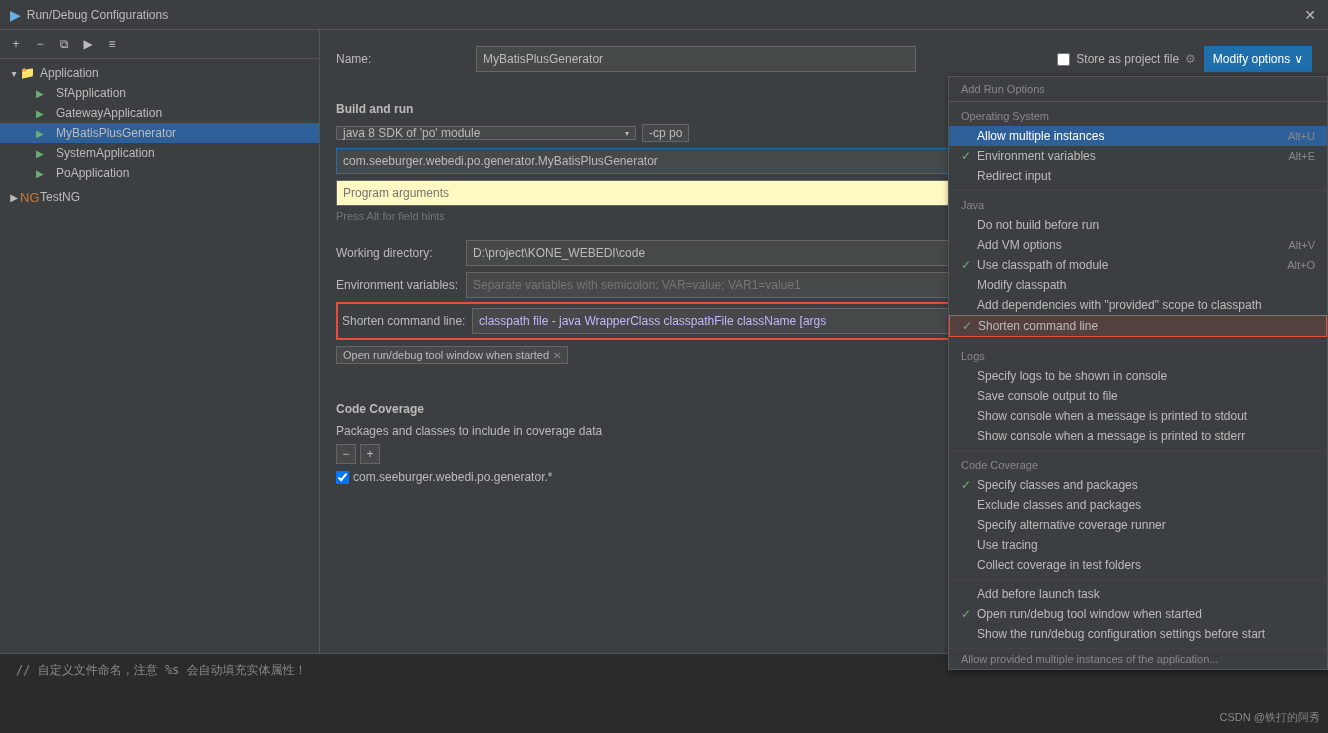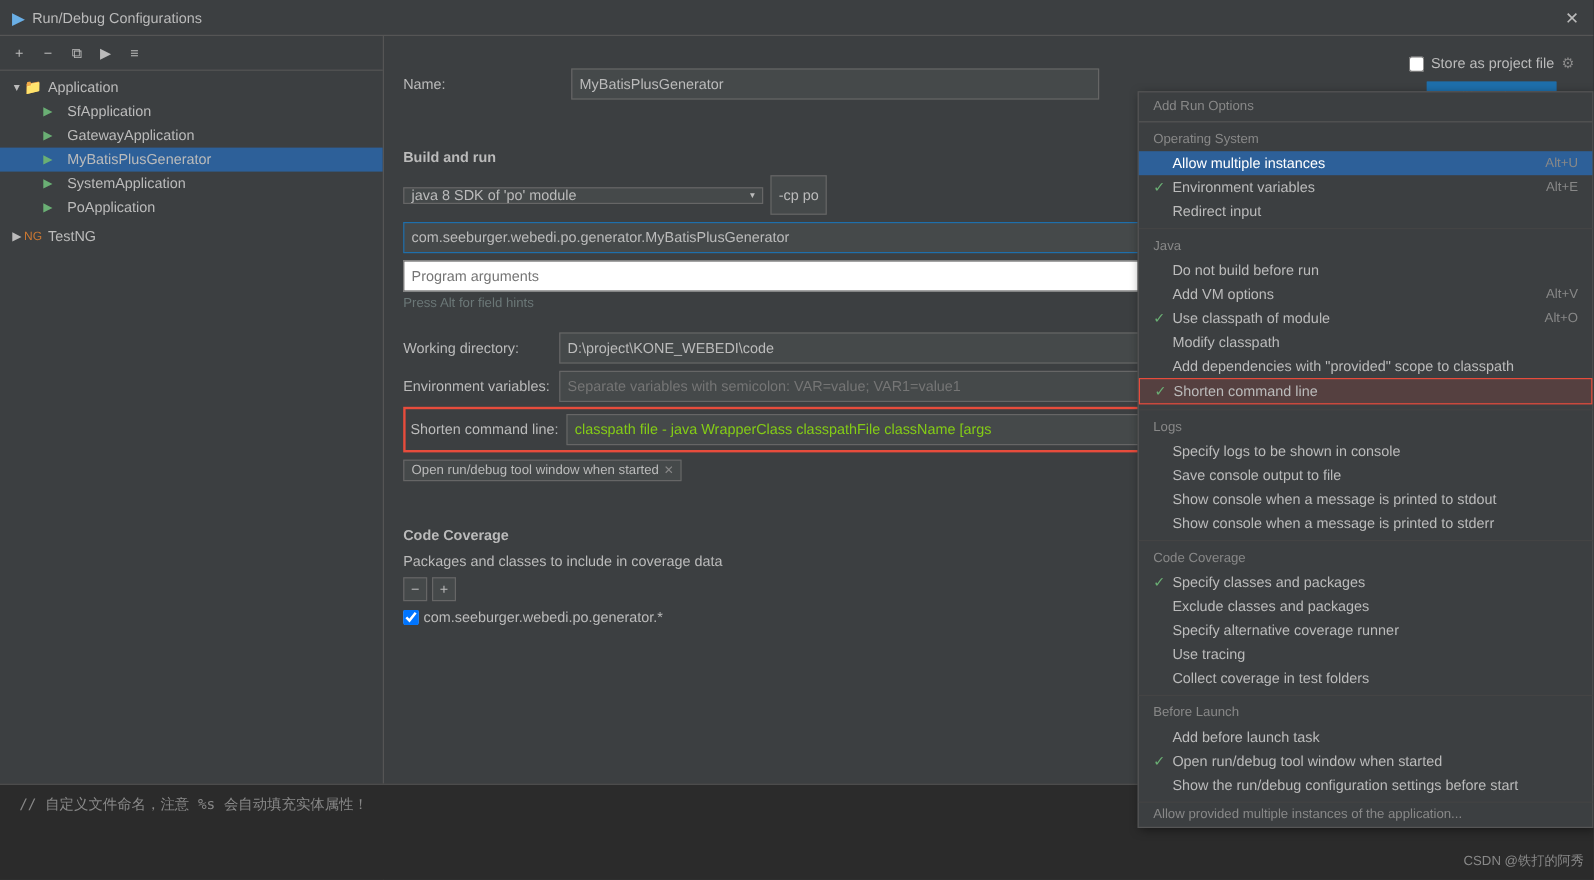--- a/index.html
+++ b/index.html
@@ -35,34 +35,34 @@
     .form-label { width: 130px; color: #bbbbbb; font-size: 12px; flex-shrink: 0; }
     .form-input { flex: 1; background: #45494a; border: 1px solid #666; color: #bbbbbb; padding: 3px 6px; font-size: 12px; height: 26px; outline: none; }
     
     .section-title { color: #bbbbbb; font-size: 12px; font-weight: bold; margin-bottom: 8px; margin-top: 20px; }
     
     .build-run-section { margin-bottom: 10px; }
     .build-run-row { display: flex; align-items: center; gap: 6px; margin-bottom: 6px; }
     .sdk-select { background: #45494a; border: 1px solid #666; color: #bbbbbb; padding: 3px 6px; font-size: 12px; height: 14px; display: flex; align-items: center; gap: 4px; cursor: pointer; }
     .sdk-select-text { flex: 1; }
     .sdk-select-arrow { font-size: 8px; }
-    .cp-field { background: #45494a; border: 1px solid #666; color: #bbbbbb; padding: 3px 6px; font-size: 12px; height: 33px; display: flex; align-items: center; }
+    .cp-field { background: #45494a; border: 1px solid #666; color: #bbbbbb; padding: 3px 6px; font-size: 12px; height: 18px; display: flex; align-items: center; }
     
     .main-class-input { width: 100%; background: #45494a; border: 1px solid #1e6fab; color: #bbbbbb; padding: 3px 6px; font-size: 12px; height: 26px; margin-bottom: 6px; }
     
-    .program-args-input { width: 100%; background: #ffffff; border: 1px solid #666; color: #6b7777; padding: 3px 6px; font-size: 12px; height: 26px; margin-bottom: 4px; }
+    .program-args-input { width: 100%; background: #fef9c3; border: 1px solid #666; color: #6b7777; padding: 3px 6px; font-size: 12px; height: 26px; margin-bottom: 4px; }
     .field-hints { color: #6b7777; font-size: 11px; margin-bottom: 8px; }
     
     .working-dir-row { display: flex; align-items: center; margin-bottom: 6px; }
     
     .env-vars-row { display: flex; align-items: center; margin-bottom: 4px; }
     
     .shorten-cmd-box { border: 2px solid #e74c3c; padding: 4px; margin-bottom: 6px; display: flex; align-items: center; }
     .shorten-label { width: 130px; color: #bbbbbb; font-size: 12px; flex-shrink: 0; }
-    .shorten-value { flex: 1; background: #45494a; border: 1px solid #666; color: #84cc16; padding: 3px 6px; font-size: 12px; height: 26px; display: flex; align-items: center; overflow: hidden; text-overflow: ellipsis; white-space: nowrap; }
+    .shorten-value { flex: 1; background: #45494a; border: 1px solid #666; color: #c4b5fd; padding: 3px 6px; font-size: 12px; height: 26px; display: flex; align-items: center; overflow: hidden; text-overflow: ellipsis; white-space: nowrap; }
     
     .open-debug-tag { display: inline-flex; align-items: center; background: #45494a; border: 1px solid #666; padding: 2px 6px; font-size: 11px; color: #bbbbbb; gap: 4px; margin-bottom: 10px; }
     .tag-close { cursor: pointer; color: #888; font-size: 10px; }
     
     .code-coverage-section { }
     .packages-label { color: #bbbbbb; font-size: 12px; margin-bottom: 6px; }
     .coverage-toolbar { display: flex; align-items: center; gap: 4px; margin-bottom: 6px; }
     .cov-btn { width: 20px; height: 20px; display: flex; align-items: center; justify-content: center; background: #45494a; border: 1px solid #666; cursor: pointer; color: #bbbbbb; font-size: 12px; }
     .coverage-item { display: flex; align-items: flex-end; gap: 4px; font-size: 12px; color: #bbbbbb; }
     .coverage-checkbox { width: 13px; height: 13px; }
@@ -148,38 +148,38 @@
       </div>
       <div class="tree-item">
         <span class="tree-item-indent" style="width:20px;"></span>
         <span class="tree-item-arrow"></span>
         <span class="tree-item-icon app-icon" style="font-size:10px; color:#6aaf74;">▶</span>
         <span>PoApplication</span>
       </div>
       <div class="tree-item" style="margin-top:4px;">
         <span class="tree-item-indent" style="width:4px;"></span>
         <span class="tree-item-arrow">▶</span>
-        <span class="tree-item-icon" style="font-size:10px; color:#cc7832; margin-right:4px;">NG</span>
+        <span class="tree-item-icon" style="font-size:13px; color:#cc7832; margin-right:4px;">NG</span>
         <span>TestNG</span>
       </div>
     </div>
     <div class="sidebar-footer">
       <span class="edit-templates-link">Edit configuration templates...</span>
     </div>
     <div style="padding: 8px; border-top: 1px solid #555;">
       <span style="color:#6aafe6; cursor:pointer;">?</span>
     </div>
   </div>
 
   <div class="content-area">
 
     <div class="name-row">
       <span class="form-label">Name:</span>
       <input class="form-input" style="flex: 1 1 0%; max-width: 440px;" value="MyBatisPlusGenerator">
-      <div style="margin-left:auto; display:flex; align-items:center; gap:8px;flex-direction:column;">
+      <div style="margin-left:auto; display:flex; align-items:center; gap:8px;">
         <div class="store-checkbox-row">
           <input type="checkbox" style="">
           <span>Store as project file</span>
           <span style="color:#888;">⚙</span>
         </div>
         <div class="modify-options-area">
           <button class="modify-options-btn highlighted">
             <span>Modify options</span>
             <span>∨</span>
           </button>
@@ -330,21 +330,20 @@
           <span class="checkmark"></span>
           <span class="dropdown-item-label">Use tracing</span>
         </div>
         <div class="dropdown-item">
           <span class="checkmark"></span>
           <span class="dropdown-item-label">Collect coverage in test folders</span>
         </div>
       </div>
 
       <div class="dropdown-section" style="border-bottom:none;">
-        <div class="dropdown-section-title">Before Launch</div>
         <div class="dropdown-item">
           <span class="checkmark"></span>
           <span class="dropdown-item-label">Add before launch task</span>
         </div>
         <div class="dropdown-item">
           <span class="checkmark" style="color:#6aaf74;">✓</span>
           <span class="dropdown-item-label">Open run/debug tool window when started</span>
         </div>
         <div class="dropdown-item">
           <span class="checkmark"></span>

